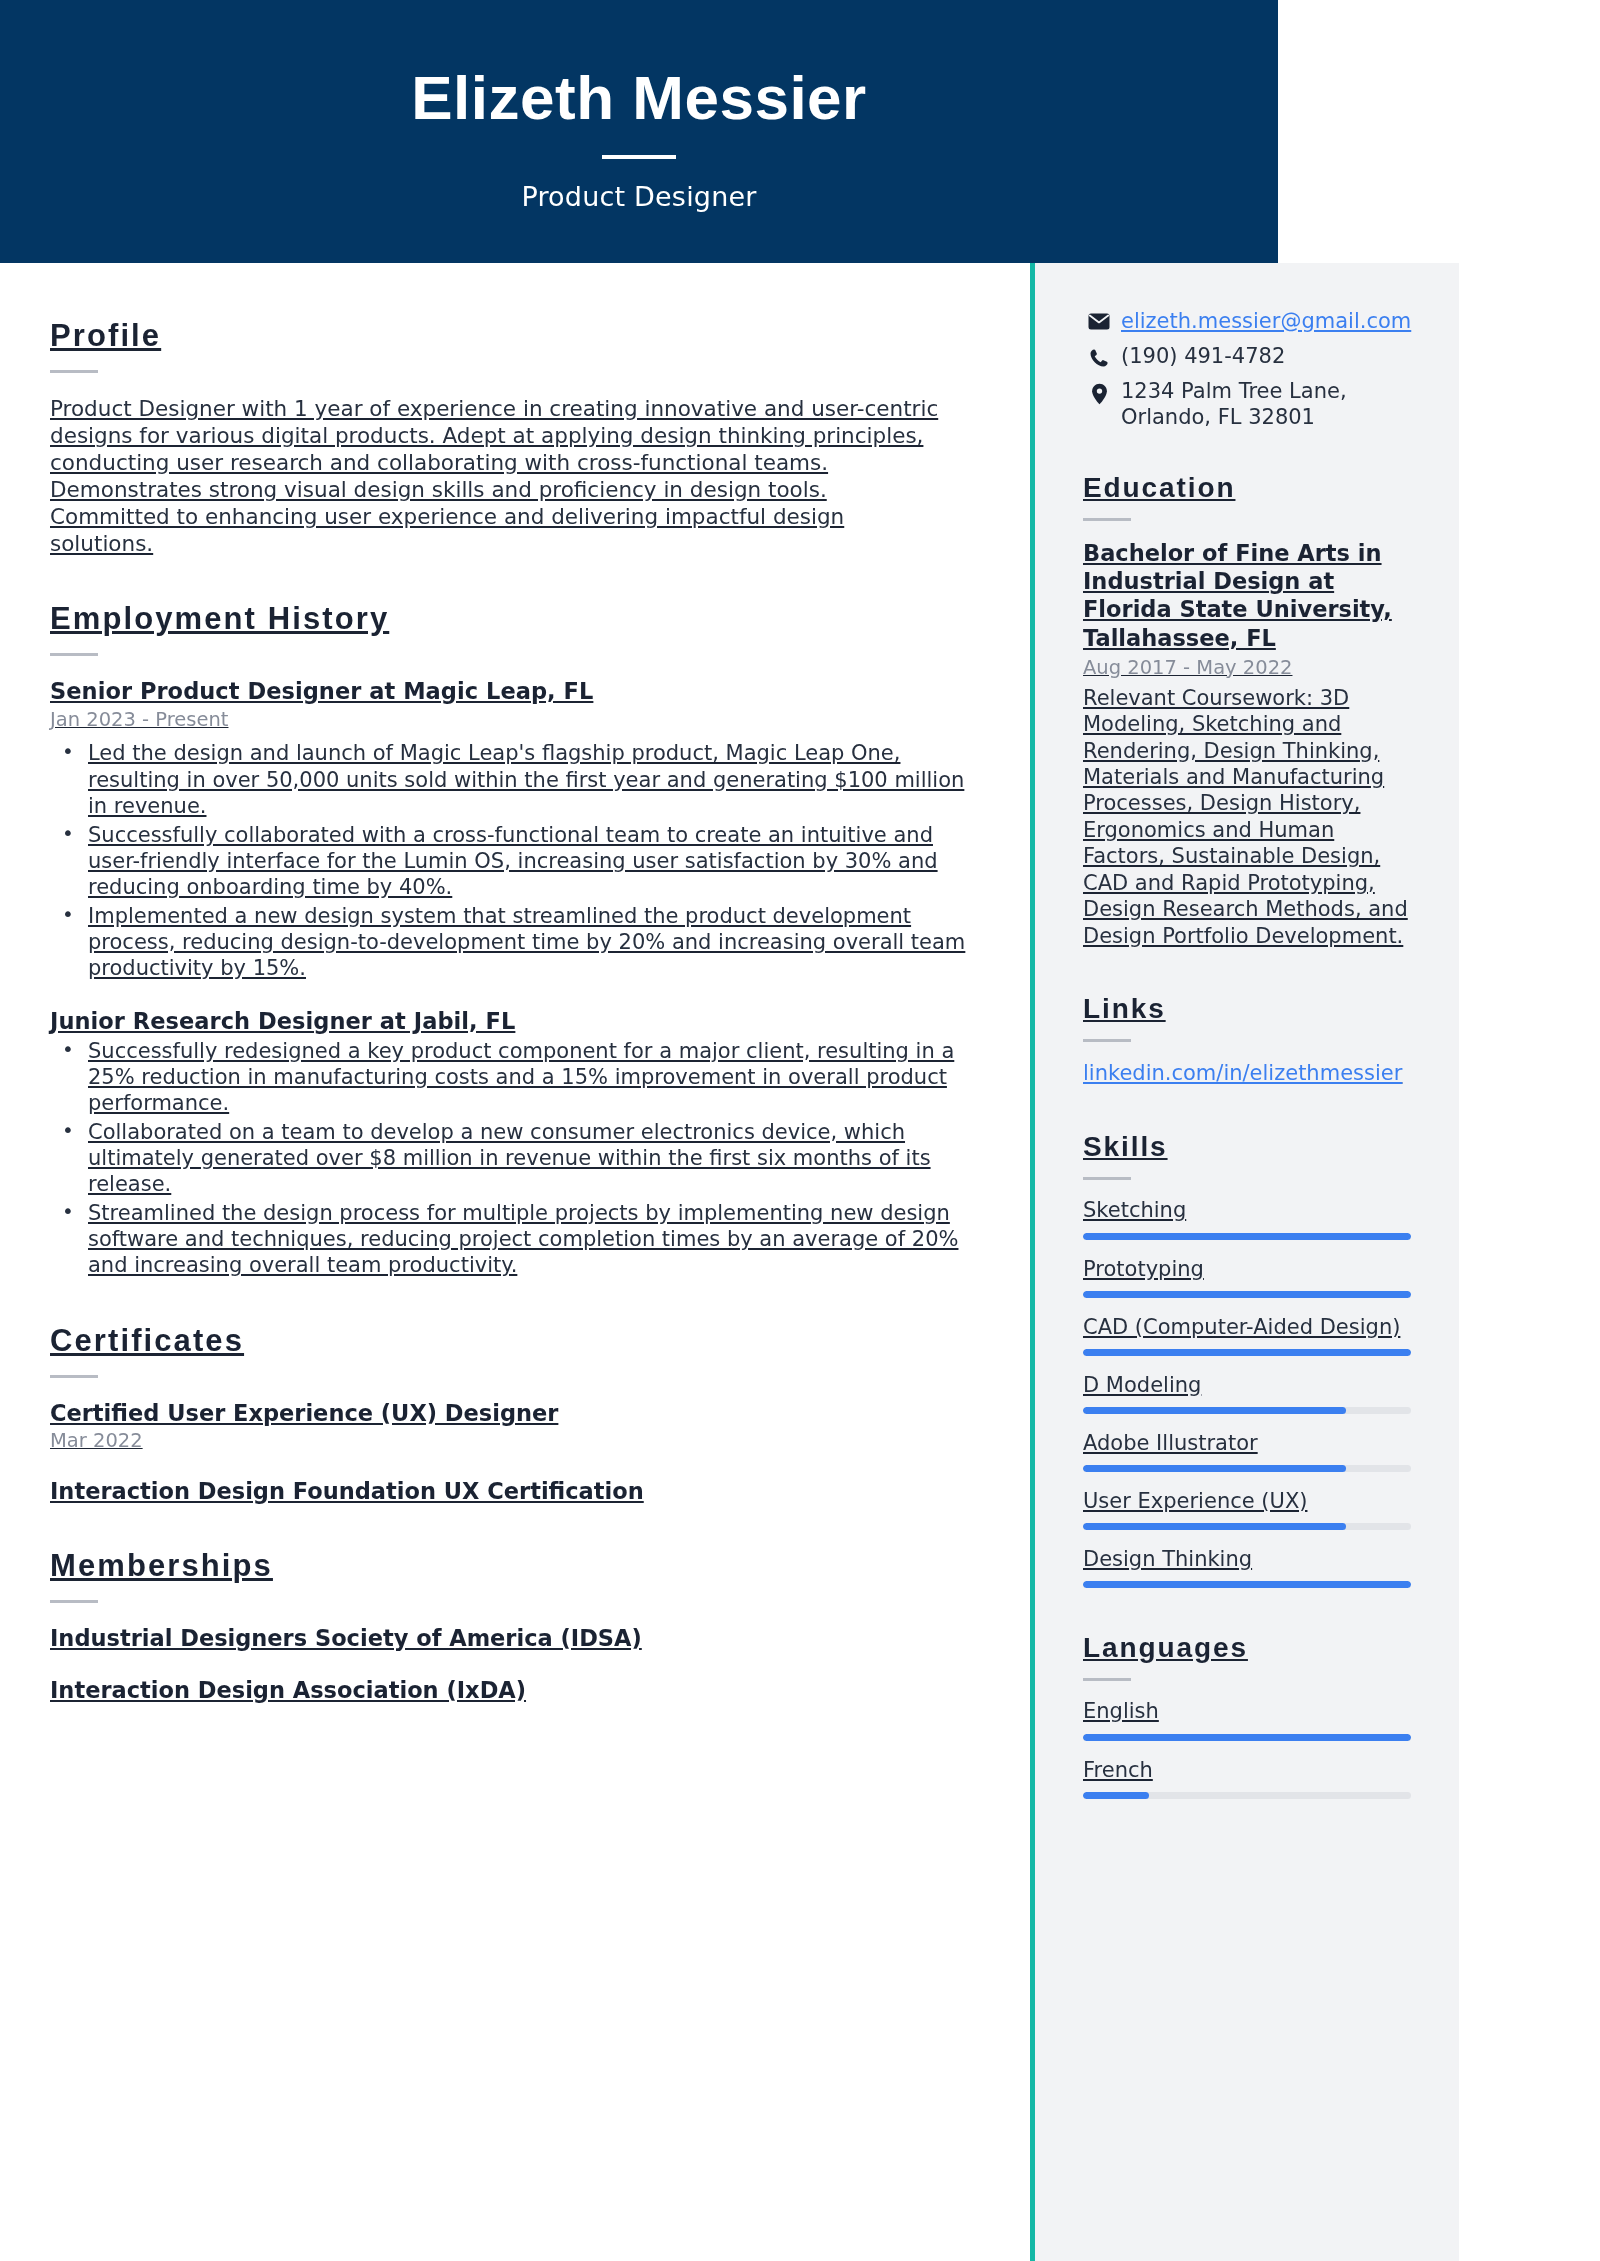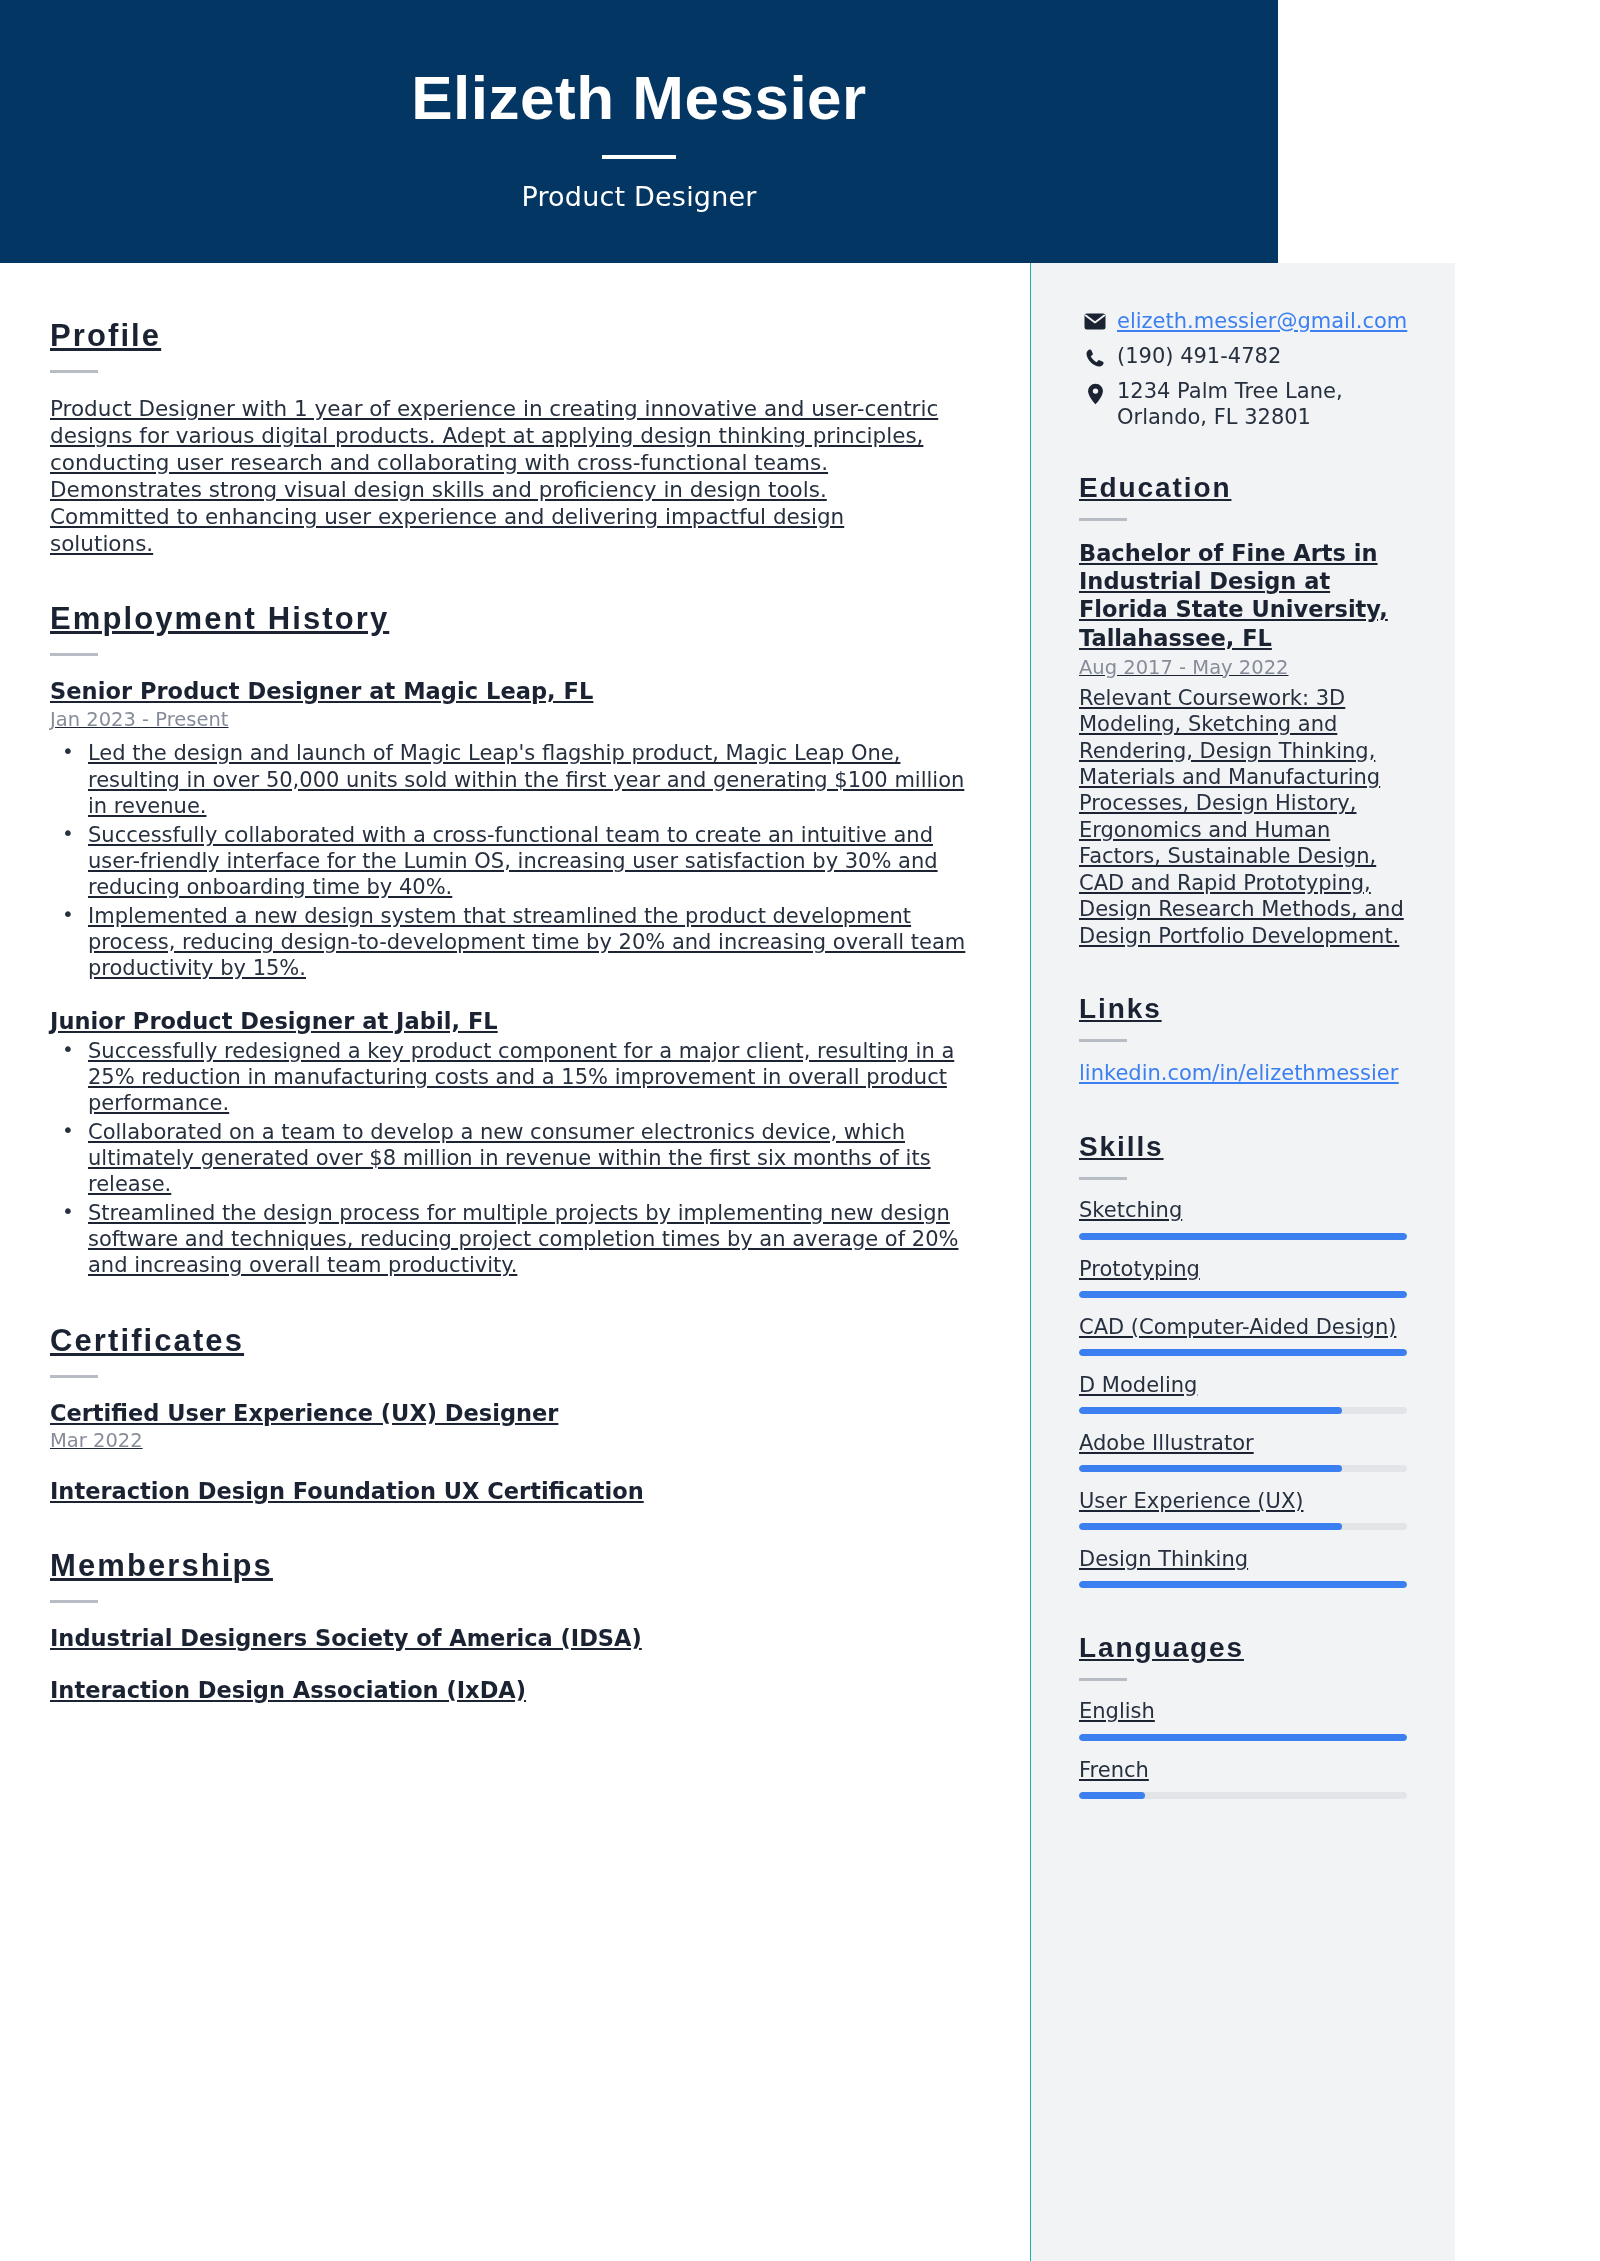--- a/index.html
+++ b/index.html
@@ -74,21 +74,21 @@
     background: #ffffff;
     box-sizing: border-box;
     padding: 55px 58px 0 50px;
   }
 
   .col-side {
     flex: 1 1 auto;
     background: #f2f3f5;
     box-sizing: border-box;
     padding: 45px 48px 0 48px;
-    border-left: 1px solid #14b8a6;
+    border-left: 5px solid #14b8a6;
   }
 
   
   .sec-head {
     font-size: 31px;
     font-weight: 700;
     letter-spacing: 2.1px;
     color: #1b2333;
     margin: 0 0 16px 0;
     font-family: "Liberation Sans", "DejaVu Sans", sans-serif;
@@ -273,21 +273,21 @@
           <div class="job-title">Senior Product Designer at Magic Leap, FL</div>
           <div class="job-date">Jan 2023 - Present</div>
           <ul class="job-bullets">
             <li>Led the design and launch of Magic Leap's flagship product, Magic Leap One, resulting in over 50,000 units sold within the first year and generating $100 million in revenue.</li>
             <li>Successfully collaborated with a cross-functional team to create an intuitive and user-friendly interface for the Lumin OS, increasing user satisfaction by 30% and reducing onboarding time by 40%.</li>
             <li>Implemented a new design system that streamlined the product development process, reducing design-to-development time by 20% and increasing overall team productivity by 15%.</li>
           </ul>
         </div>
 
         <div class="job">
-          <div class="job-title">Junior Product Designer at Jabil, FL</div>
+          <div class="job-title">Junior Research Designer at Jabil, FL</div>
           <ul class="job-bullets">
             <li>Successfully redesigned a key product component for a major client, resulting in a 25% reduction in manufacturing costs and a 15% improvement in overall product performance.</li>
             <li>Collaborated on a team to develop a new consumer electronics device, which ultimately generated over $8 million in revenue within the first six months of its release.</li>
             <li>Streamlined the design process for multiple projects by implementing new design software and techniques, reducing project completion times by an average of 20% and increasing overall team productivity.</li>
           </ul>
         </div>
       </div>
 
       <div class="sec-block">
         <h2 class="sec-head">Certificates</h2>

